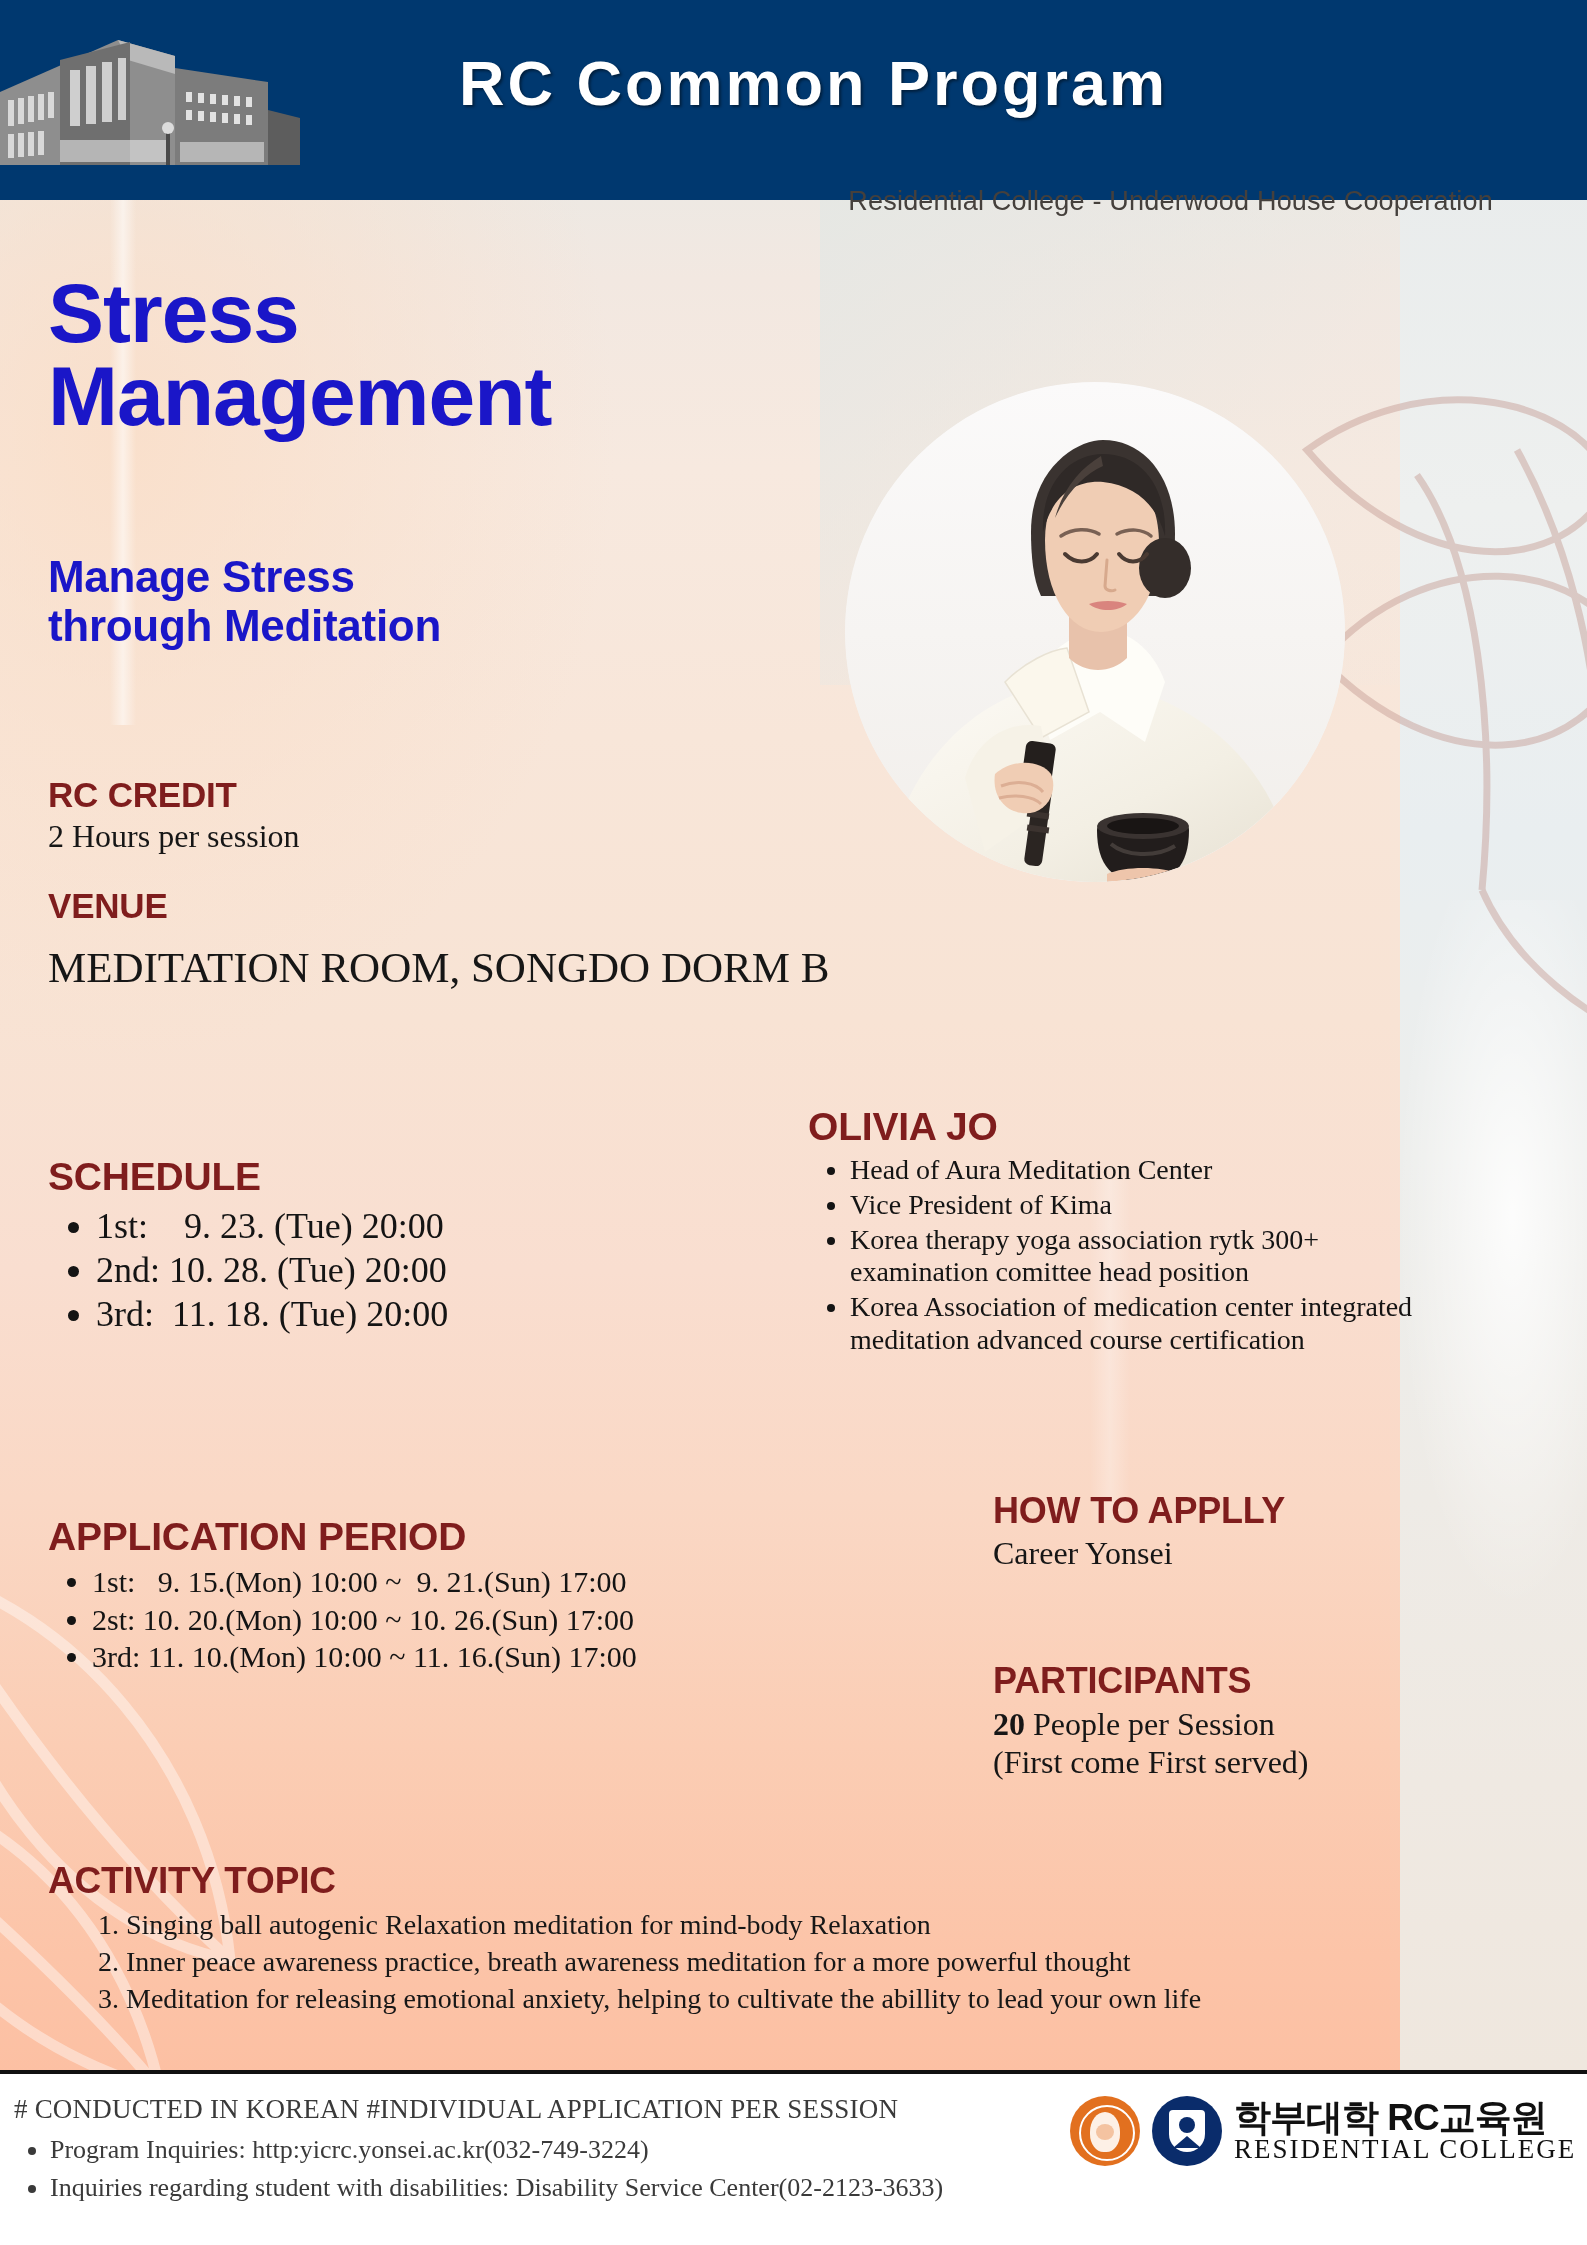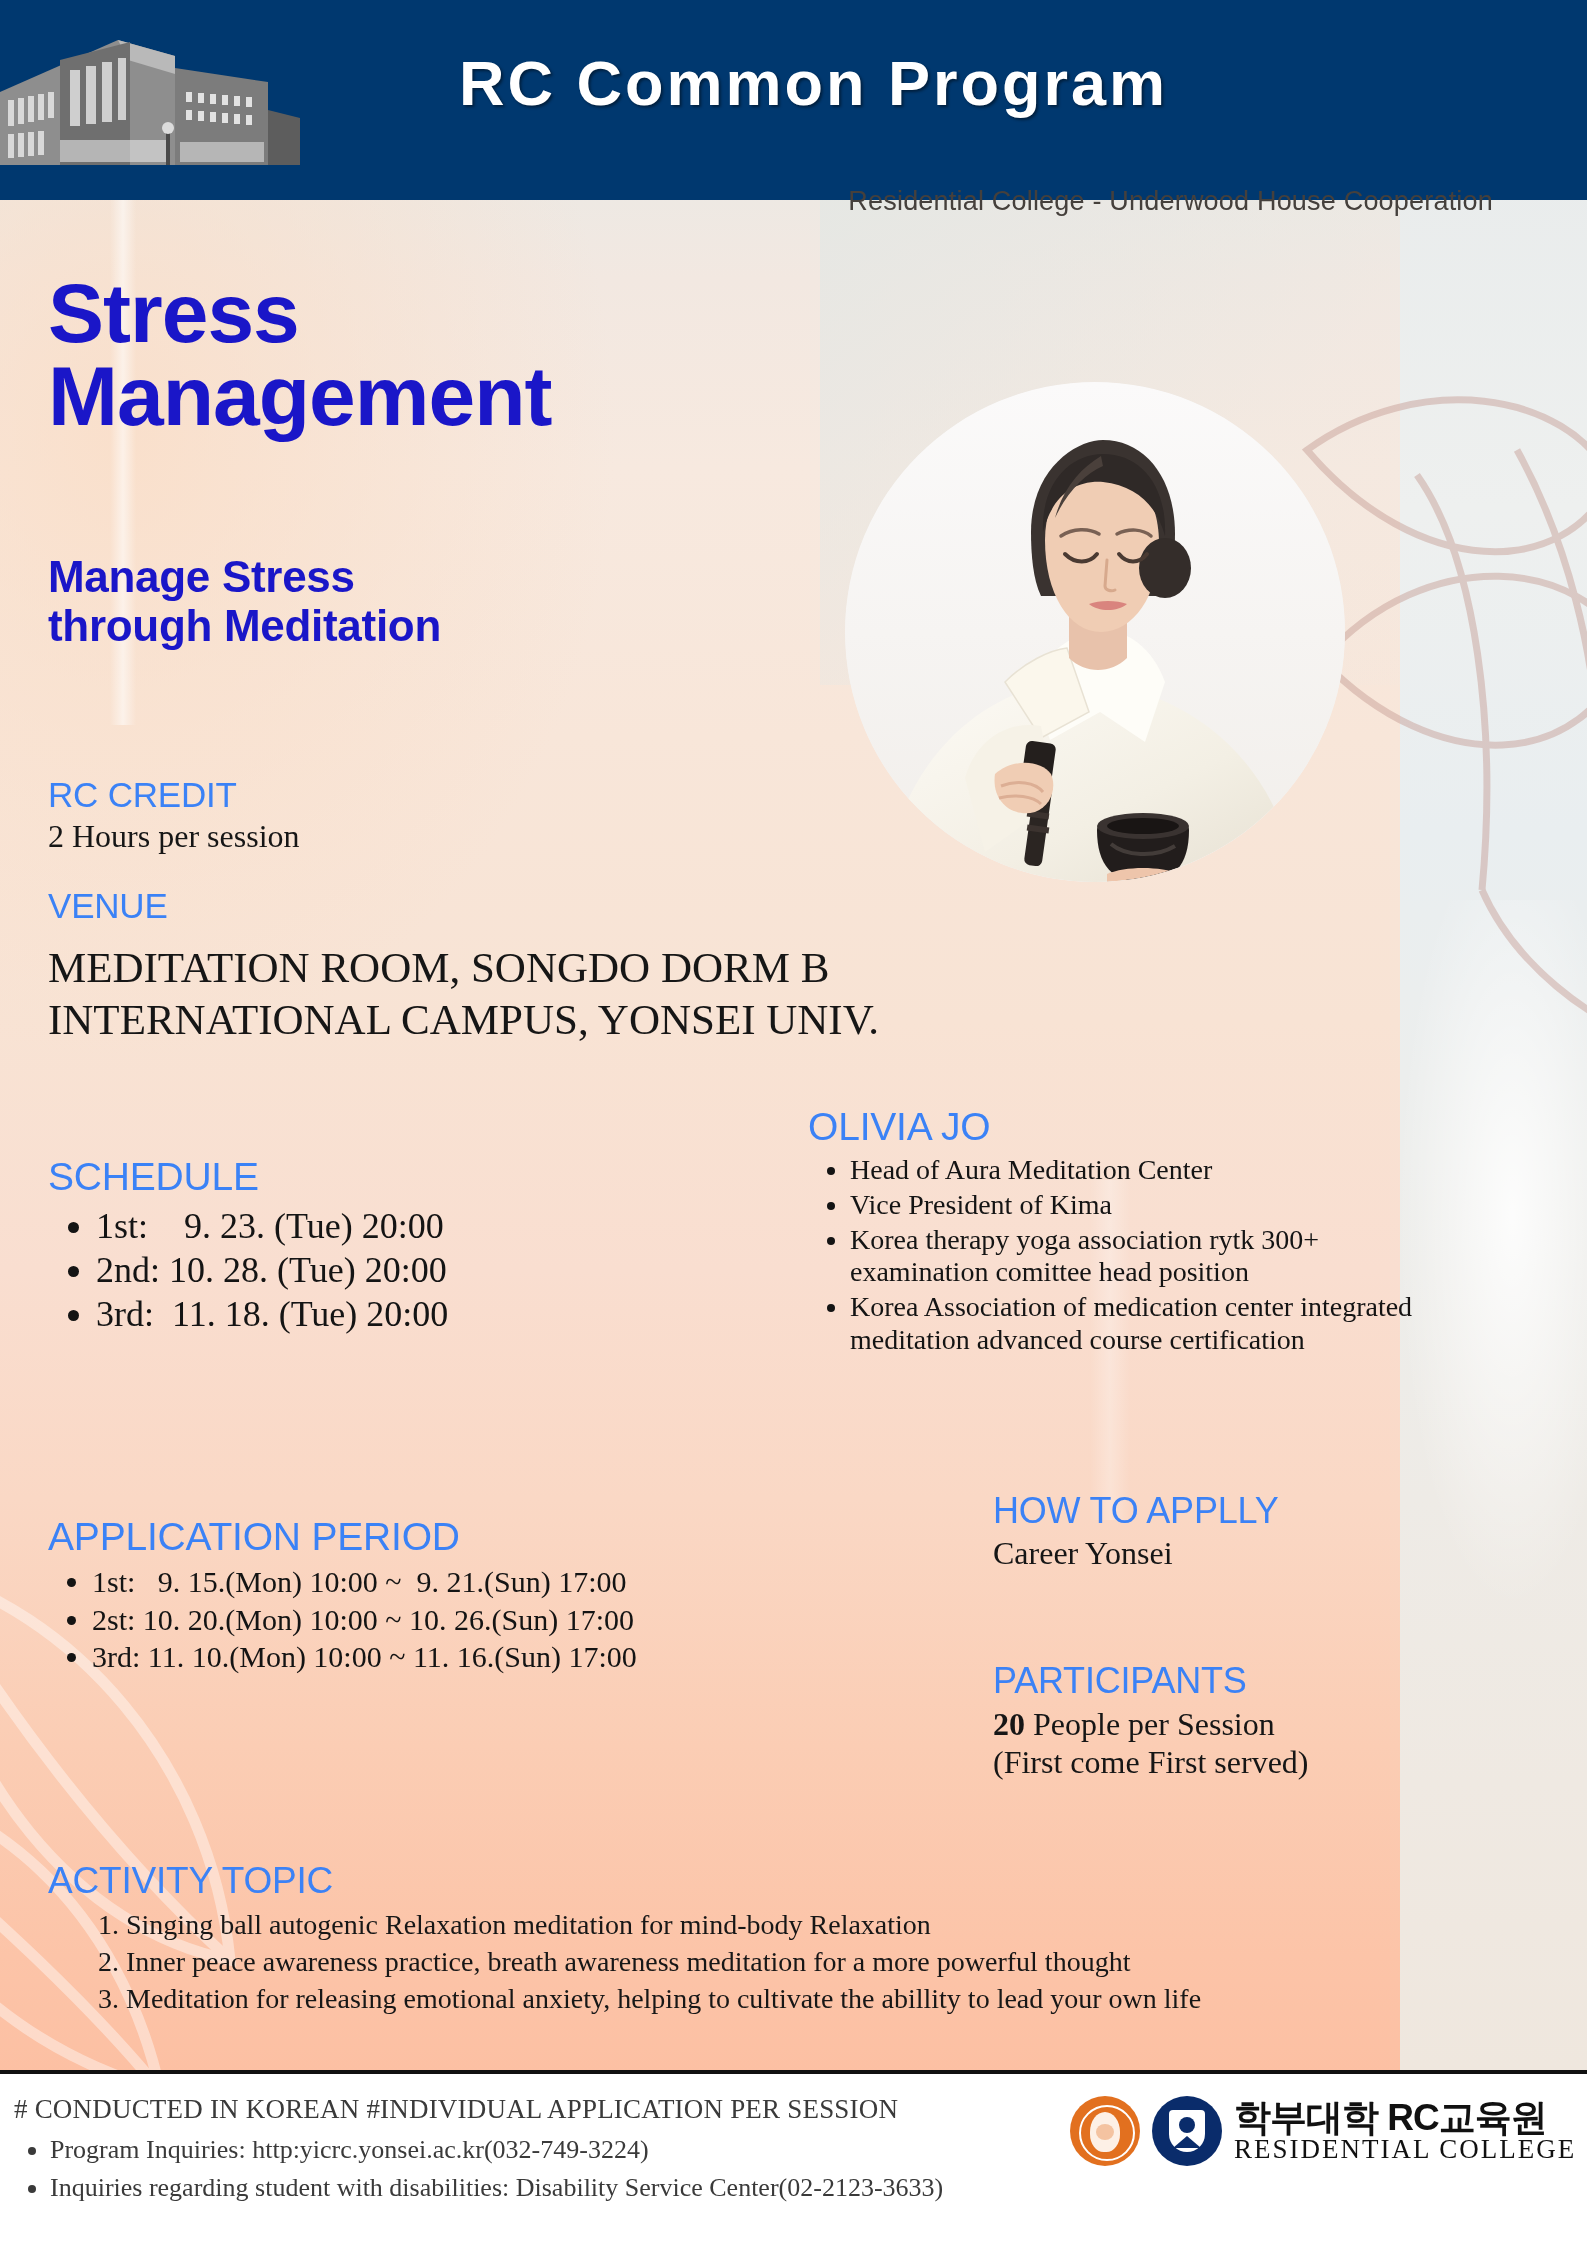--- a/index.html
+++ b/index.html
@@ -117,21 +117,21 @@
   
   .portrait{
     position:absolute;left:845px;top:382px;width:500px;height:500px;
     border-radius:50%;
     overflow:hidden;
     background:#f4f2f0;
   }
 
   
   .blk-head{
-    color:#3b82f6;font-weight:normal;letter-spacing:-.2px;
+    color:#7f1d1d;font-weight:bold;letter-spacing:-.2px;
   }
 
   .rc-credit{position:absolute;left:48px;top:775px;}
   .rc-credit .blk-head{font-size:35px;}
   .rc-credit .body{font-family:"Liberation Serif",serif;font-size:32px;color:#161616;margin-top:3px;}
 
   .venue{position:absolute;left:48px;top:886px;}
   .venue .blk-head{font-size:35px;}
   .venue .body{font-family:"Liberation Serif",serif;font-size:43px;color:#161616;line-height:1.22;margin-top:16px;}
 
@@ -355,21 +355,20 @@
 
   <div class="rc-credit">
     <div class="blk-head">RC CREDIT</div>
     <div class="body">2 Hours per session</div>
   </div>
 
   <div class="venue">
     <div class="blk-head">VENUE</div>
     <div class="body">
       <div>MEDITATION ROOM, SONGDO DORM  B</div>
-      <div>INTERNATIONAL CAMPUS, YONSEI UNIV.</div>
     </div>
   </div>
 
   <div class="schedule">
     <div class="blk-head">SCHEDULE</div>
     <ul>
       <li>1st:    9. 23. (Tue) 20:00</li>
       <li>2nd: 10. 28. (Tue) 20:00</li>
       <li>3rd:  11. 18. (Tue) 20:00</li>
     </ul>

